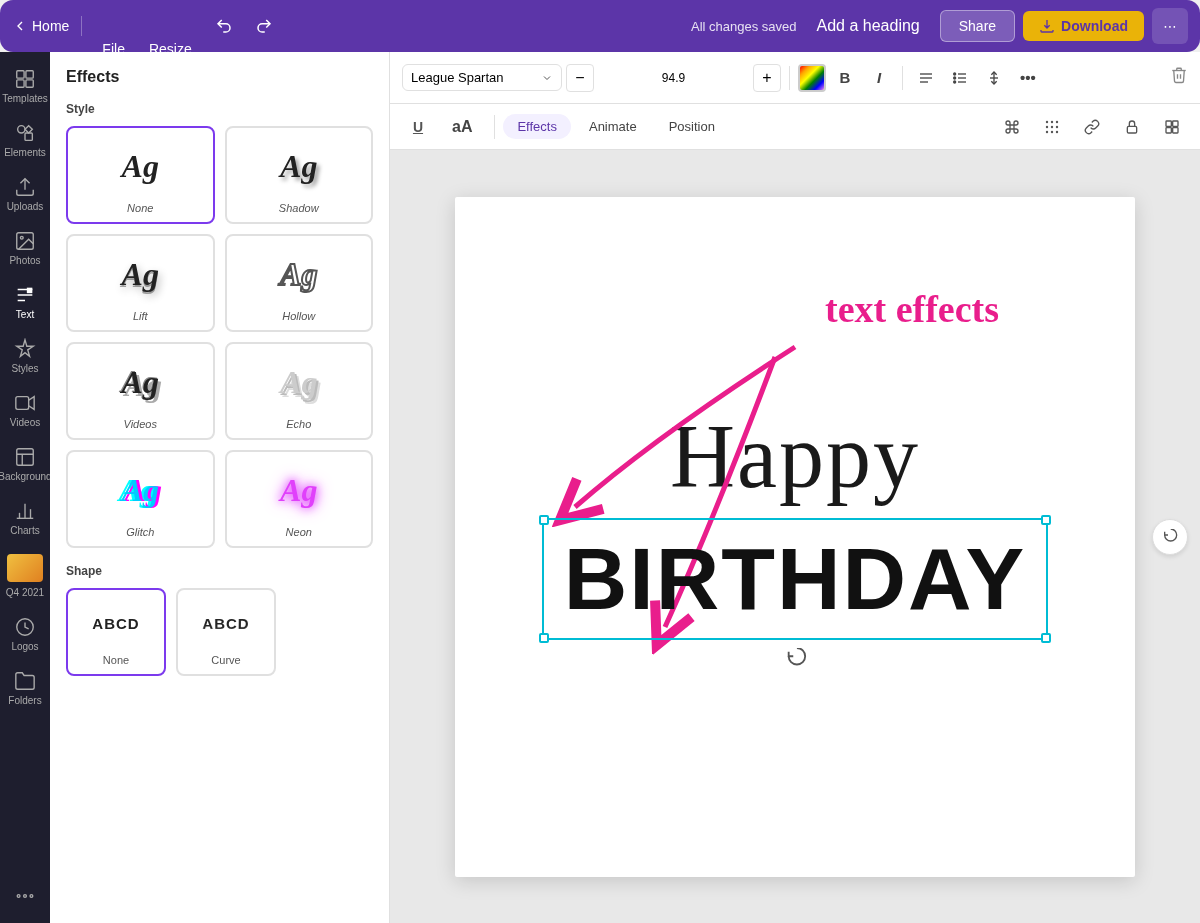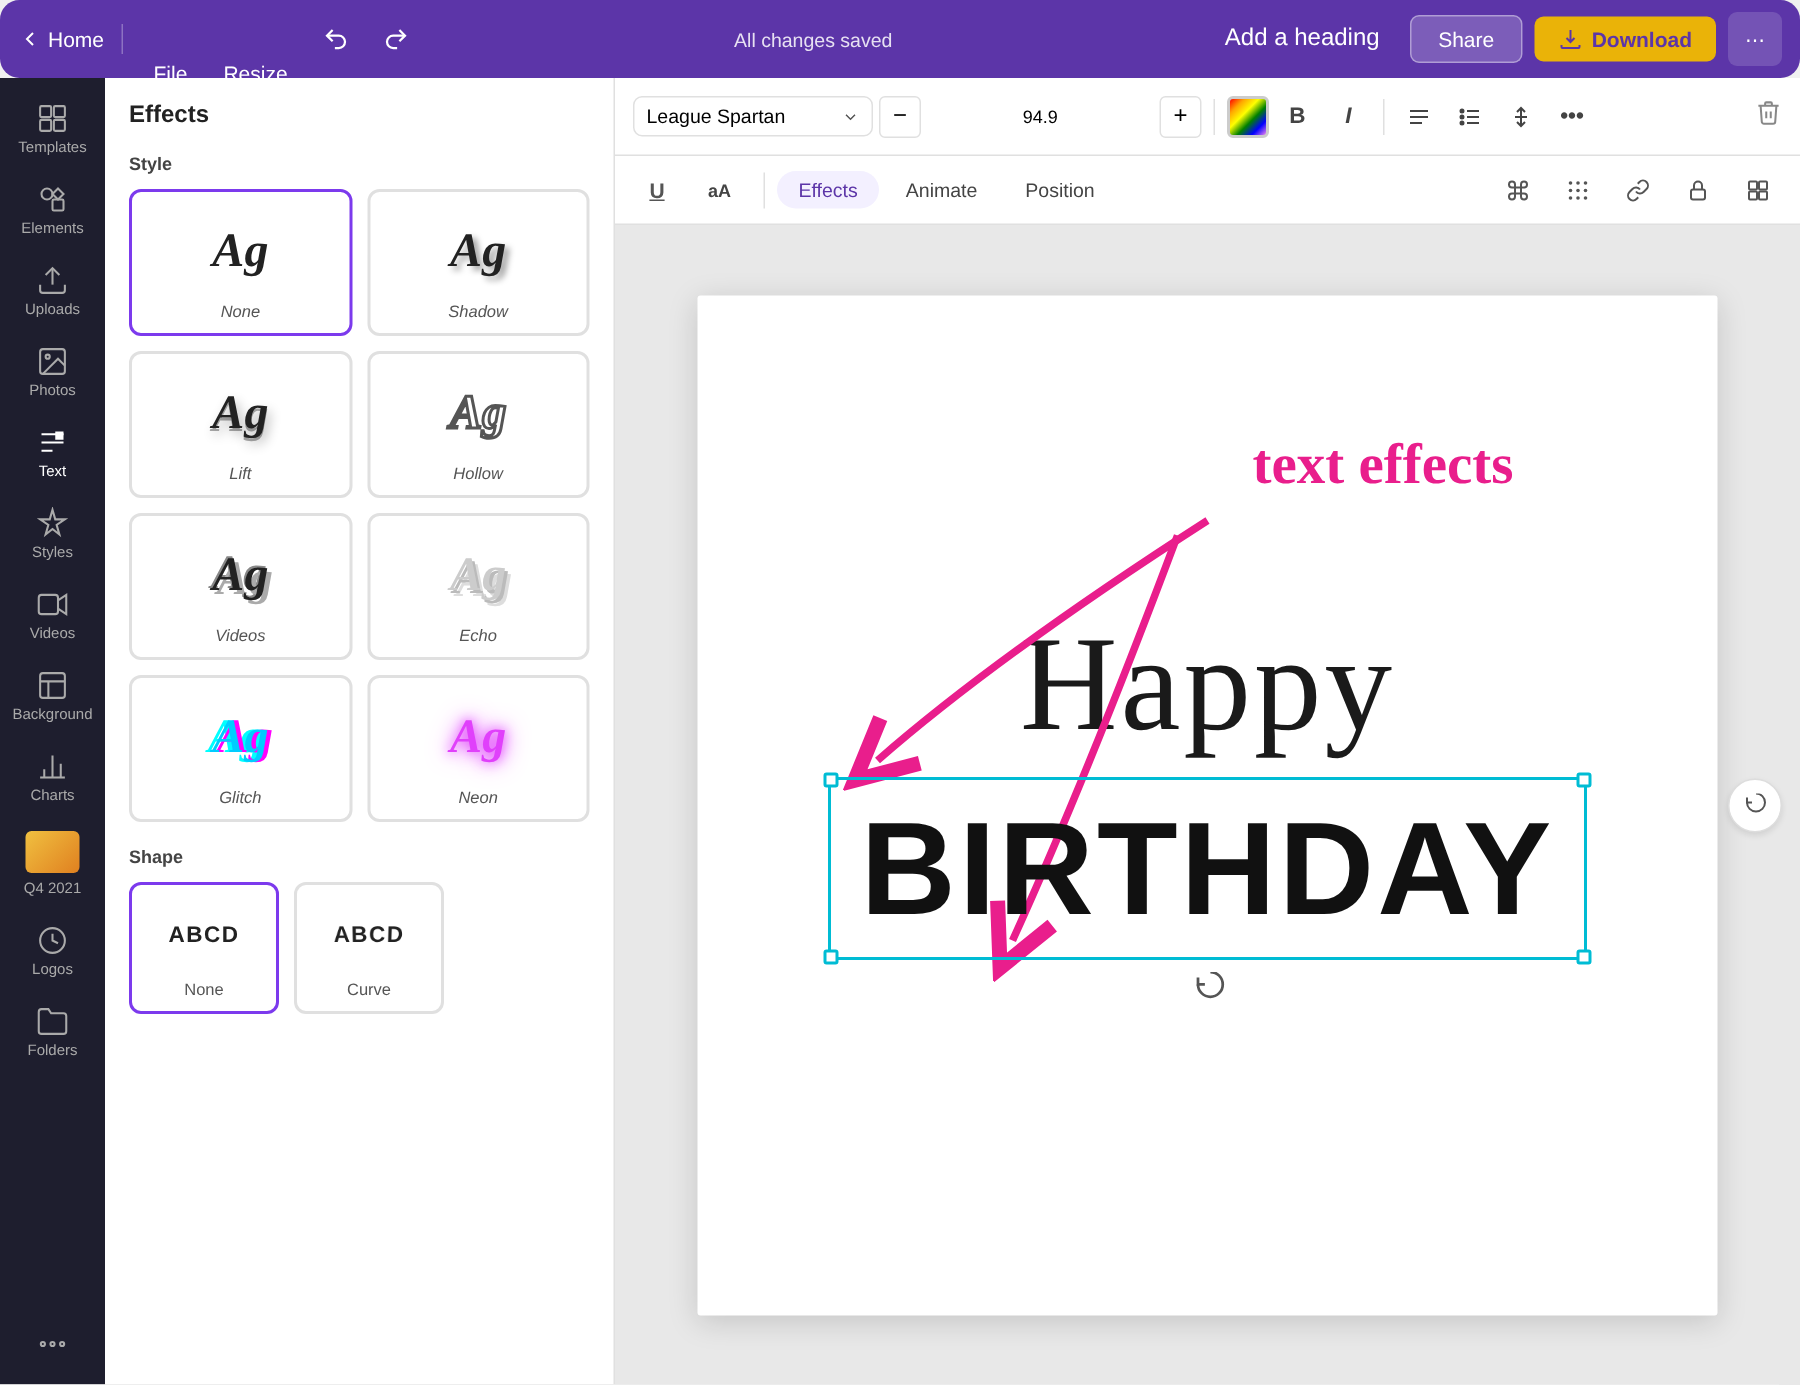--- a/index.html
+++ b/index.html
@@ -23,21 +23,21 @@
     .nav-btn {
       color: white; background: none; border: none; cursor: pointer;
       font-size: 14px; font-weight: 500; padding: 4px 8px; margin-top: 45px;
     }
     .nav-divider { width: 1px; height: 20px; background: rgba(255,255,255,0.3); margin: 0 4px; }
     .nav-undo-redo { display: flex; gap: 8px; }
     .icon-btn {
       background: none; border: none; cursor: pointer; color: white;
       display: flex; align-items: center; justify-content: center; width: 32px; height: 32px;
     }
-    .saved-text { color: rgba(255,255,255,0.85); font-size: 13px; flex: 1; text-align: center; }
+    .saved-text { color: rgba(255,255,255,0.85); font-size: 13px; flex: 1; text-align: right; }
     .nav-right { display: flex; align-items: center; gap: 8px; }
     .add-heading-btn {
       background: none; border: none; color: white; font-size: 16px; cursor: pointer; padding: 6px 12px;
     }
     .share-btn {
       background: rgba(255,255,255,0.2); border: 1px solid rgba(255,255,255,0.4);
       color: white; border-radius: 6px; padding: 7px 18px; font-size: 14px; cursor: pointer; font-weight: 500;
     }
     .download-btn {
       background: #eab308; border: none; color: #5c35a8;
@@ -52,21 +52,21 @@
 
     
     .main-area {
       display: flex;
       flex: 1;
       overflow: hidden;
     }
 
     
     .sidebar-icons {
-      width: 70px;
+      width: 50px;
       background: #1e1e2e;
       display: flex;
       flex-direction: column;
       align-items: center;
       padding: 8px 0;
       gap: 2px;
       flex-shrink: 0;
     }
     .sidebar-item {
       display: flex; flex-direction: column; align-items: center;
@@ -556,21 +556,21 @@
             <polyline points="3 6 5 6 21 6"></polyline>
             <path d="M19 6l-1 14a2 2 0 01-2 2H8a2 2 0 01-2-2L5 6"></path>
             <path d="M10 11v6M14 11v6"></path>
             <path d="M9 6V4a1 1 0 011-1h4a1 1 0 011 1v2"></path>
           </svg>
       </button>
     </div>
 
     <div class="secondary-toolbar">
       <button class="sec-icon-btn underline-btn">U</button>
-      <button class="sec-btn" style="font-size:12px;font-weight:600;">aA</button>
+      <button class="sec-btn" style="font-size:16px;font-weight:600;">aA</button>
       <div class="toolbar-sep"></div>
       <button class="sec-btn active">Effects</button>
       <button class="sec-btn">Animate</button>
       <button class="sec-btn">Position</button>
       <div class="toolbar-right-section" style="margin-left:auto;">
         <button class="sec-icon-btn">
           <svg width="16" height="16" fill="none" stroke="#555" stroke-width="2" viewBox="0 0 24 24">
               <path d="M18 3a3 3 0 00-3 3v12a3 3 0 003 3 3 3 0 003-3 3 3 0 00-3-3H6a3 3 0 00-3 3 3 3 0 003 3 3 3 0 003-3V6a3 3 0 00-3-3 3 3 0 00-3 3 3 3 0 003 3h12a3 3 0 003-3 3 3 0 00-3-3z"></path>
             </svg>
         </button>

